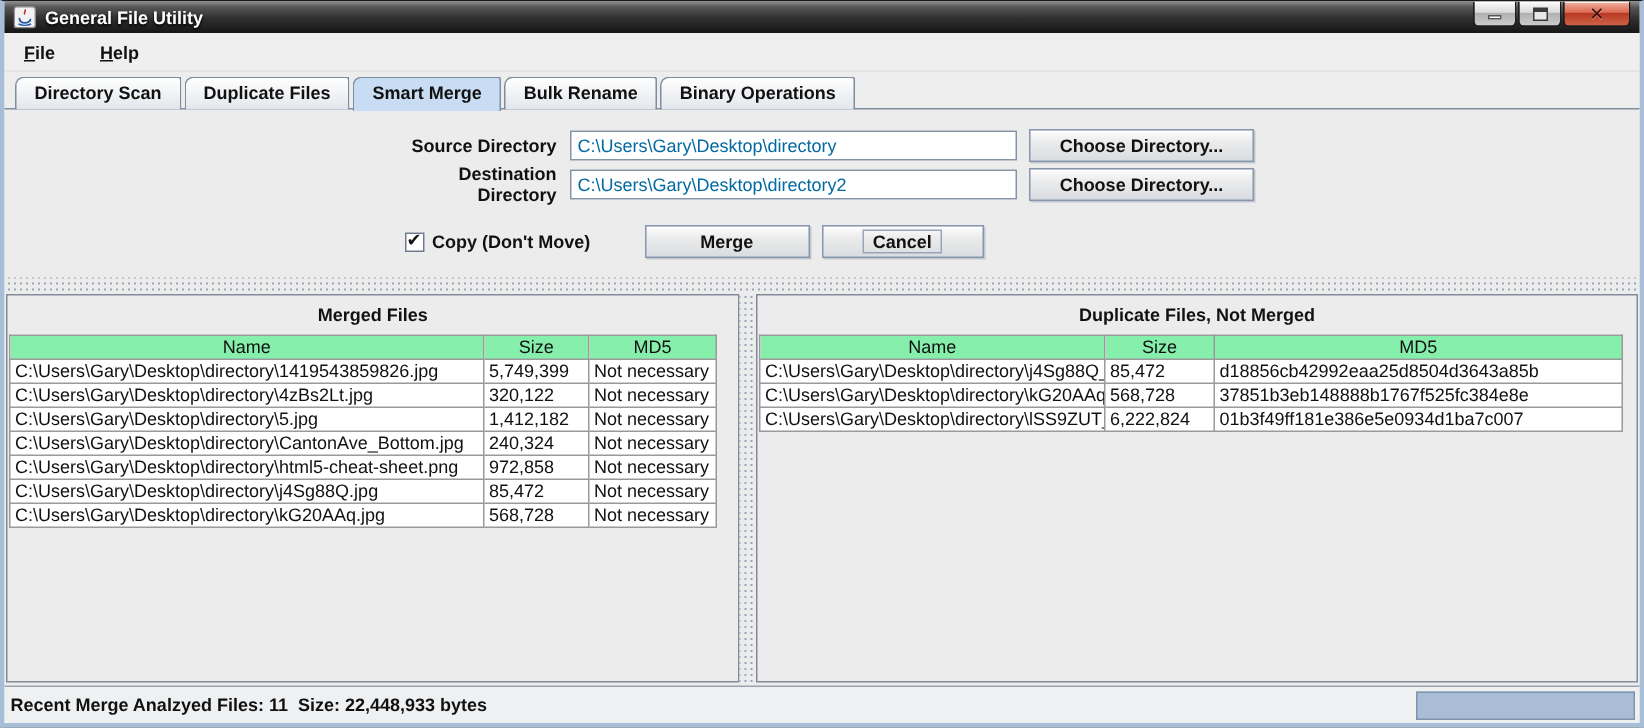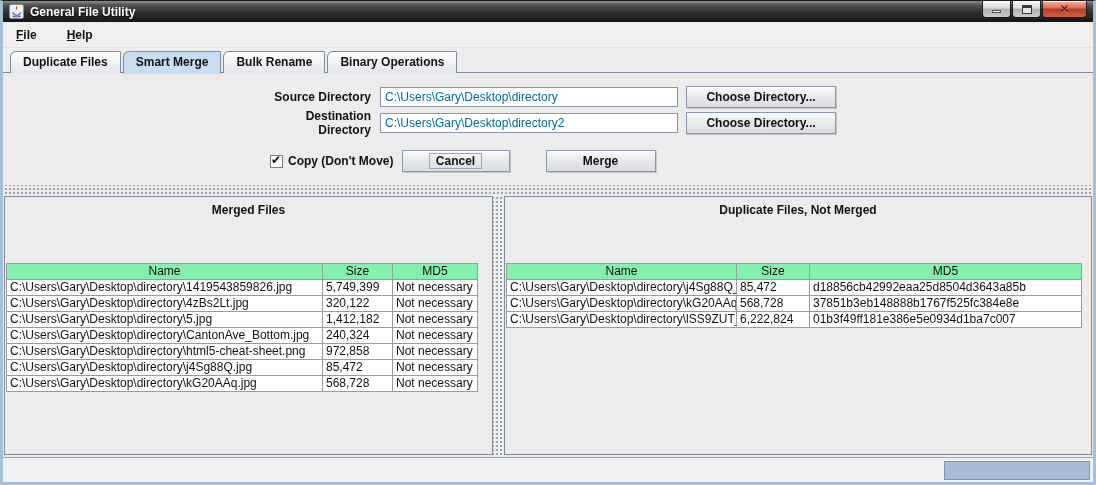--- a/index.html
+++ b/index.html
@@ -102,21 +102,21 @@
     background-size: 4px 4px; background-position: 1px 2px;
   }
   .split-area { flex: 1 1 auto; display: flex; background: #ececec; min-height: 0; }
   .vdivider {
     flex: 0 0 11px; background: #ececec;
     background-image: radial-gradient(#98a5b4 0.9px, transparent 1px);
     background-size: 4px 4px; background-position: 2px 1px;
   }
   .panel {
     border: 1px solid #828a99; background: #ececec;
-    margin: 1px 0 2px 0; display: flex; flex-direction: column; overflow: hidden; gap: 40px;
+    margin: 1px 0 2px 0; display: flex; flex-direction: column; overflow: hidden;
   }
   .panel-left  { flex: 0 0 489px; margin-left: 1px; }
   .panel-right { flex: 1 1 auto; margin-right: 1px; }
   .panel-title { height: 26px; display: flex; align-items: center; justify-content: center; font-weight: bold; }
   table.data-table { border-collapse: collapse; table-layout: fixed; background: #fff; }
   table.data-table th, table.data-table td {
     border: 1px solid #9a9a9a; font-weight: normal; font-size: 12px;
     padding: 1px 3px; height: 16px; overflow: hidden; white-space: nowrap; line-height: 13px;
   }
   table.data-table th { background: #86efac; text-align: center; border-color: #9a9a9a; }
@@ -162,20 +162,21 @@
         </div>
     </div>
   </div>
 
   <div class="menubar">
     <span class="menu-item"><u>F</u>ile</span>
     <span class="menu-item"><u>H</u>elp</span>
   </div>
 
   <div class="tabstrip">
+    <div class="tab">Directory Scan</div>
     <div class="tab">Duplicate Files</div>
     <div class="tab selected">Smart Merge</div>
     <div class="tab">Bulk Rename</div>
     <div class="tab">Binary Operations</div>
   </div>
 
   <div class="form-area">
     <div class="form-inner">
       <div class="form-row">
         <span class="form-label">Source Directory</span>
@@ -183,24 +184,24 @@
         <div class="btn choose-btn">Choose Directory...</div>
       </div>
       <div class="form-row">
         <span class="form-label">Destination Directory</span>
         <input class="dir-input" type="text" value="C:\Users\Gary\Desktop\directory2" style="">
         <div class="btn choose-btn">Choose Directory...</div>
       </div>
       <div class="form-row action-row">
         <span class="checkbox checked"></span>
         <span class="checkbox-label">Copy (Don't Move)</span>
+        <div class="btn merge-btn">Merge</div>
         <div class="btn cancel-btn">
             <span class="focus-box">Cancel</span>
           </div>
-        <div class="btn merge-btn">Merge</div>
       </div>
     </div>
   </div>
 
   <div class="hdivider"></div>
 
   <div class="split-area">
 
     <div class="panel panel-left">
       <div class="panel-title">Merged Files</div>
@@ -290,16 +291,17 @@
               <td>6,222,824</td>
               <td>01b3f49ff181e386e5e0934d1ba7c007</td>
             </tr>
           </tbody>
       </table>
     </div>
 
   </div>
 
   <div class="statusbar">
+    <span class="status-text">Recent Merge Analzyed Files: 11  Size: 22,448,933 bytes</span>
     <div class="progress-bar"></div>
   </div>
 
 </div>
 
 </body></html>

